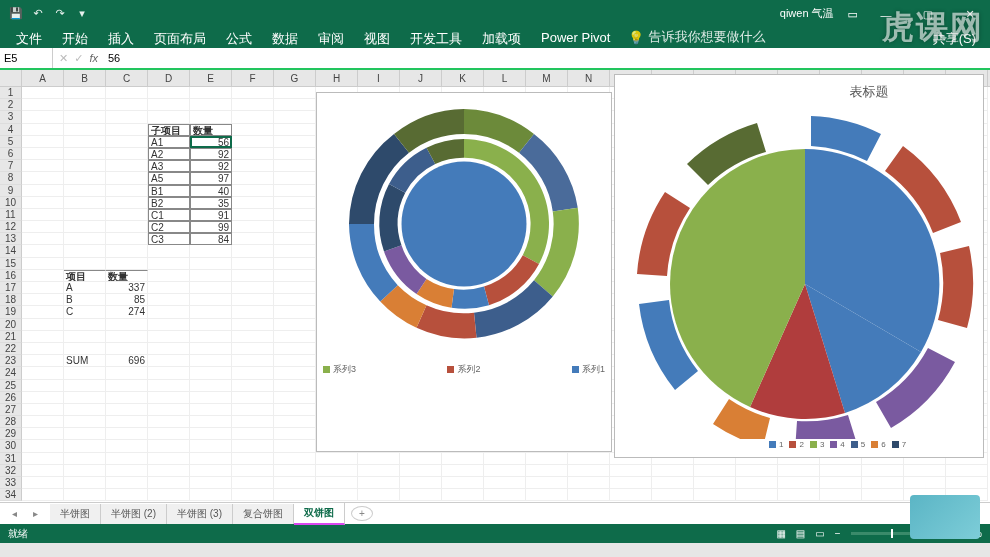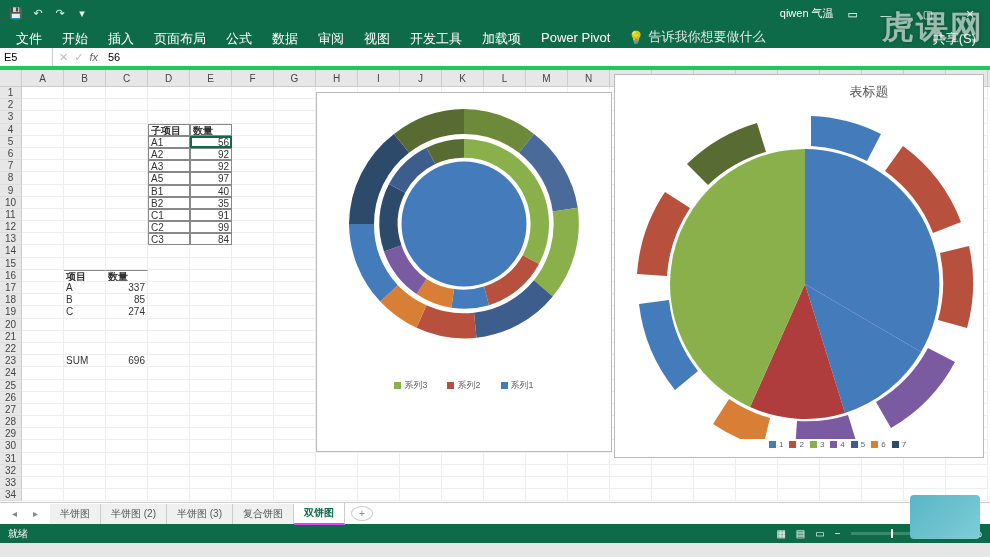--- a/index.html
+++ b/index.html
@@ -7,21 +7,21 @@
 .titlebar{background:#0e6b4a;height:26px;display:flex;align-items:center;color:#fff;font-size:11px;position:relative}
 .qat{display:flex;gap:6px;padding:0 8px;align-items:center}
 .qat-btn{width:16px;height:16px;display:flex;align-items:center;justify-content:center;opacity:.9}
 .title-text{position:absolute;left:50%;transform:translateX(-50%);font-size:11px}
 .title-right{position:absolute;right:6px;display:flex;gap:14px;align-items:flex-end;font-size:11px}
 .win-btn{width:28px;text-align:center}
 .ribbon-tabs{background:#0e6b4a;height:22px;display:flex;color:#fff;font-size:13px;padding:0 6px}
 .tab{padding:4px 10px;cursor:pointer}
 .tell-me{margin-left:8px;opacity:.85;display:flex;align-items:center;gap:4px}
 .share-btn{margin-left:auto;padding:4px 8px}
-.namebox-row{background:#fff;height:22px;display:flex;align-items:center;border-bottom:4px solid #22c55e;font-size:11px}
+.namebox-row{background:#fff;height:22px;display:flex;align-items:center;border-bottom:2px solid #22c55e;font-size:11px}
 .namebox{width:53px;padding:0 4px;border-right:1px solid #ccc;height:100%;display:flex;align-items:center}
 .fx-area{display:flex;align-items:center;gap:6px;padding:0 6px}
 .fx-icon{font-style:italic;color:#666}
 .formula-val{padding:0 4px}
 .grid-wrap{position:relative;background:#fff;height:432px;overflow:hidden}
 .col-headers{display:flex;background:#e7e7e7;border-bottom:1px solid #ccc;height:17px;font-size:10px;color:#444;position:sticky;top:0}
 .corner{width:22px;border-right:1px solid #ccc;background:#e7e7e7}
 .ch{width:42px;border-right:1px solid #ccc;text-align:center;line-height:17px}
 .rows{position:relative}
 .row{display:flex;height:12.2px;font-size:10px;color:#333}
@@ -40,21 +40,21 @@
 .statusbar{background:#0e6b4a;height:19px;color:#fff;font-size:10px;display:flex;align-items:center;padding:0 8px}
 .status-right{margin-left:auto;display:flex;gap:10px;align-items:center}
 .zoom-slider{width:80px;height:3px;background:#3a8a6a;position:relative}
 .zoom-slider::after{content:"";position:absolute;left:50%;top:-3px;width:2px;height:9px;background:#fff}
 
 .chart-box{position:absolute;background:#fff;border:1px solid #bbb}
 .chart1{left:316px;top:22px;width:296px;height:360px}
 .chart2{left:614px;top:4px;width:370px;height:384px}
 .chart-title{text-align:center;font-size:13px;color:#555;padding:8px 0}
 .donut-wrap{position:relative;width:250px;height:250px;margin:6px auto 0}
-.legend{display:flex;justify-content:center;gap:20px;font-size:9px;color:#666;padding:6px;margin-top:24px}
+.legend{display:flex;justify-content:space-between;gap:20px;font-size:9px;color:#666;padding:6px;margin-top:8px}
 .lg{display:flex;align-items:center;gap:3px}
 .sw{width:7px;height:7px}
 .legend2{display:flex;gap:6px;font-size:8px;color:#666;padding:4px 8px;position:absolute;bottom:4px;left:146px}
 .watermark{position:absolute;right:6px;top:6px;font-size:32px;color:rgba(255,255,255,.6);font-weight:700;text-shadow:0 0 4px rgba(0,0,0,.3);z-index:50;letter-spacing:2px;font-family:"Microsoft YaHei"}
 .corner-media{position:absolute;right:10px;bottom:18px;width:70px;height:44px;background:linear-gradient(135deg,#5bb5c5,#7dcdd8);border-radius:4px;z-index:50}
 svg{display:block}
 </style>
 </head>
 <body>
 

